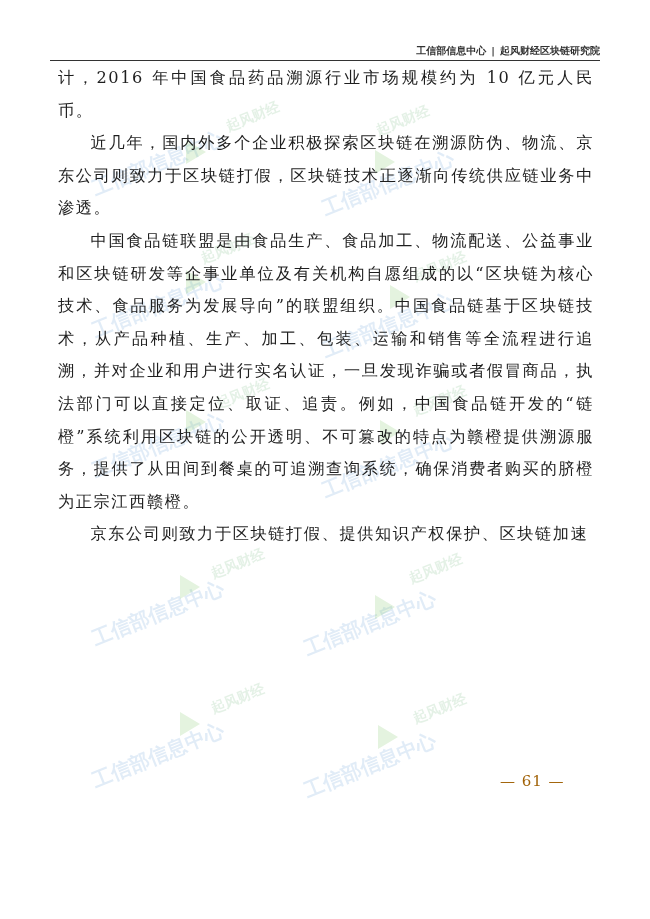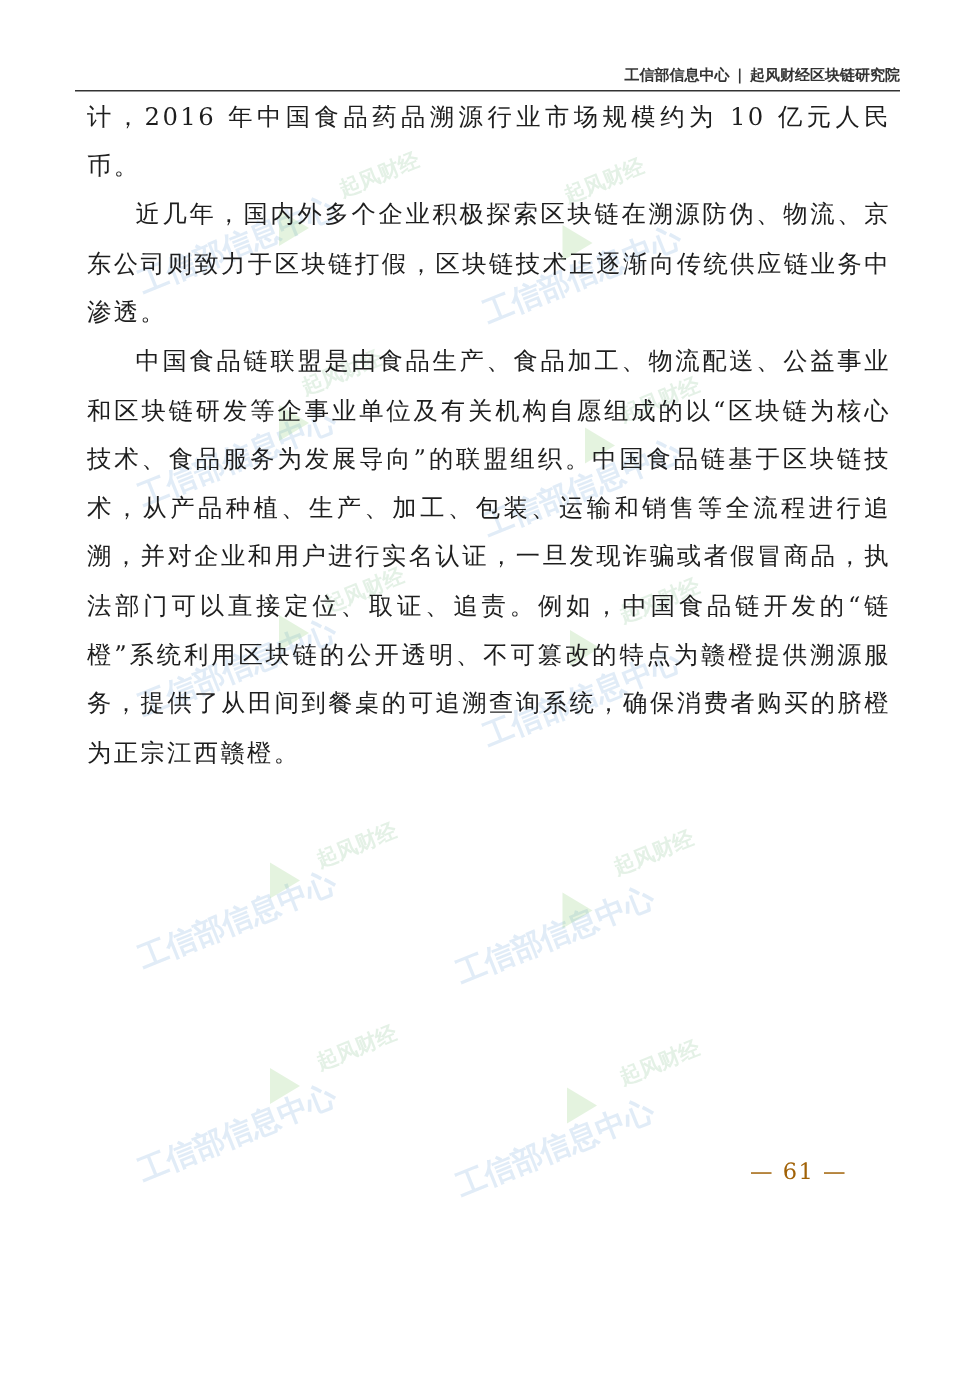--- a/index.html
+++ b/index.html
@@ -129,15 +129,16 @@
 
 <div class="page-header">
   <span>工信部信息中心</span><span class="sep">|</span><span>起风财经区块链研究院</span>
 </div>
 <div class="header-rule"></div>
 
 <div class="body-text">
   <p class="cont">计，2016 年中国食品药品溯源行业市场规模约为 10 亿元人民币。</p>
   <p>近几年，国内外多个企业积极探索区块链在溯源防伪、物流、京东公司则致力于区块链打假，区块链技术正逐渐向传统供应链业务中渗透。</p>
   <p>中国食品链联盟是由食品生产、食品加工、物流配送、公益事业和区块链研发等企事业单位及有关机构自愿组成的以“区块链为核心技术、食品服务为发展导向”的联盟组织。中国食品链基于区块链技术，从产品种植、生产、加工、包装、运输和销售等全流程进行追溯，并对企业和用户进行实名认证，一旦发现诈骗或者假冒商品，执法部门可以直接定位、取证、追责。例如，中国食品链开发的“链橙”系统利用区块链的公开透明、不可篡改的特点为赣橙提供溯源服务，提供了从田间到餐桌的可追溯查询系统，确保消费者购买的脐橙为正宗江西赣橙。</p>
+  <p>京东公司则致力于区块链打假、提供知识产权保护、区块链加速</p>
 </div>
 
 <div class="page-number">— 61 —</div>
 
 </body></html>

